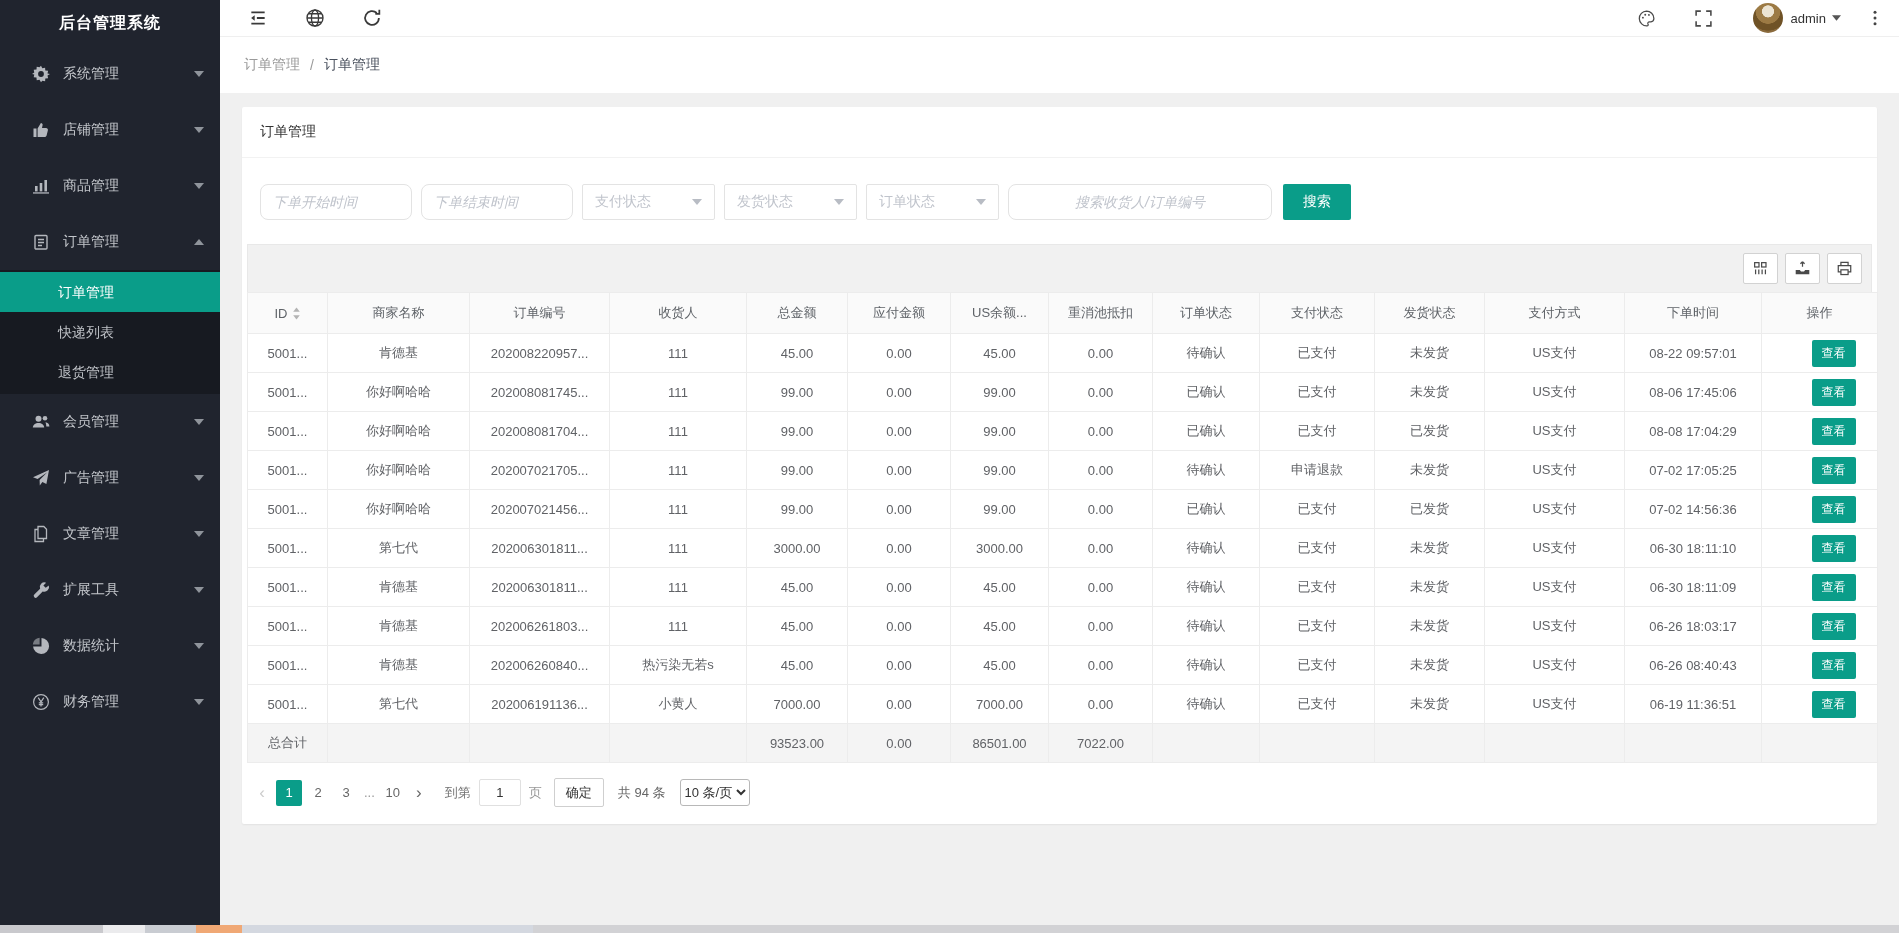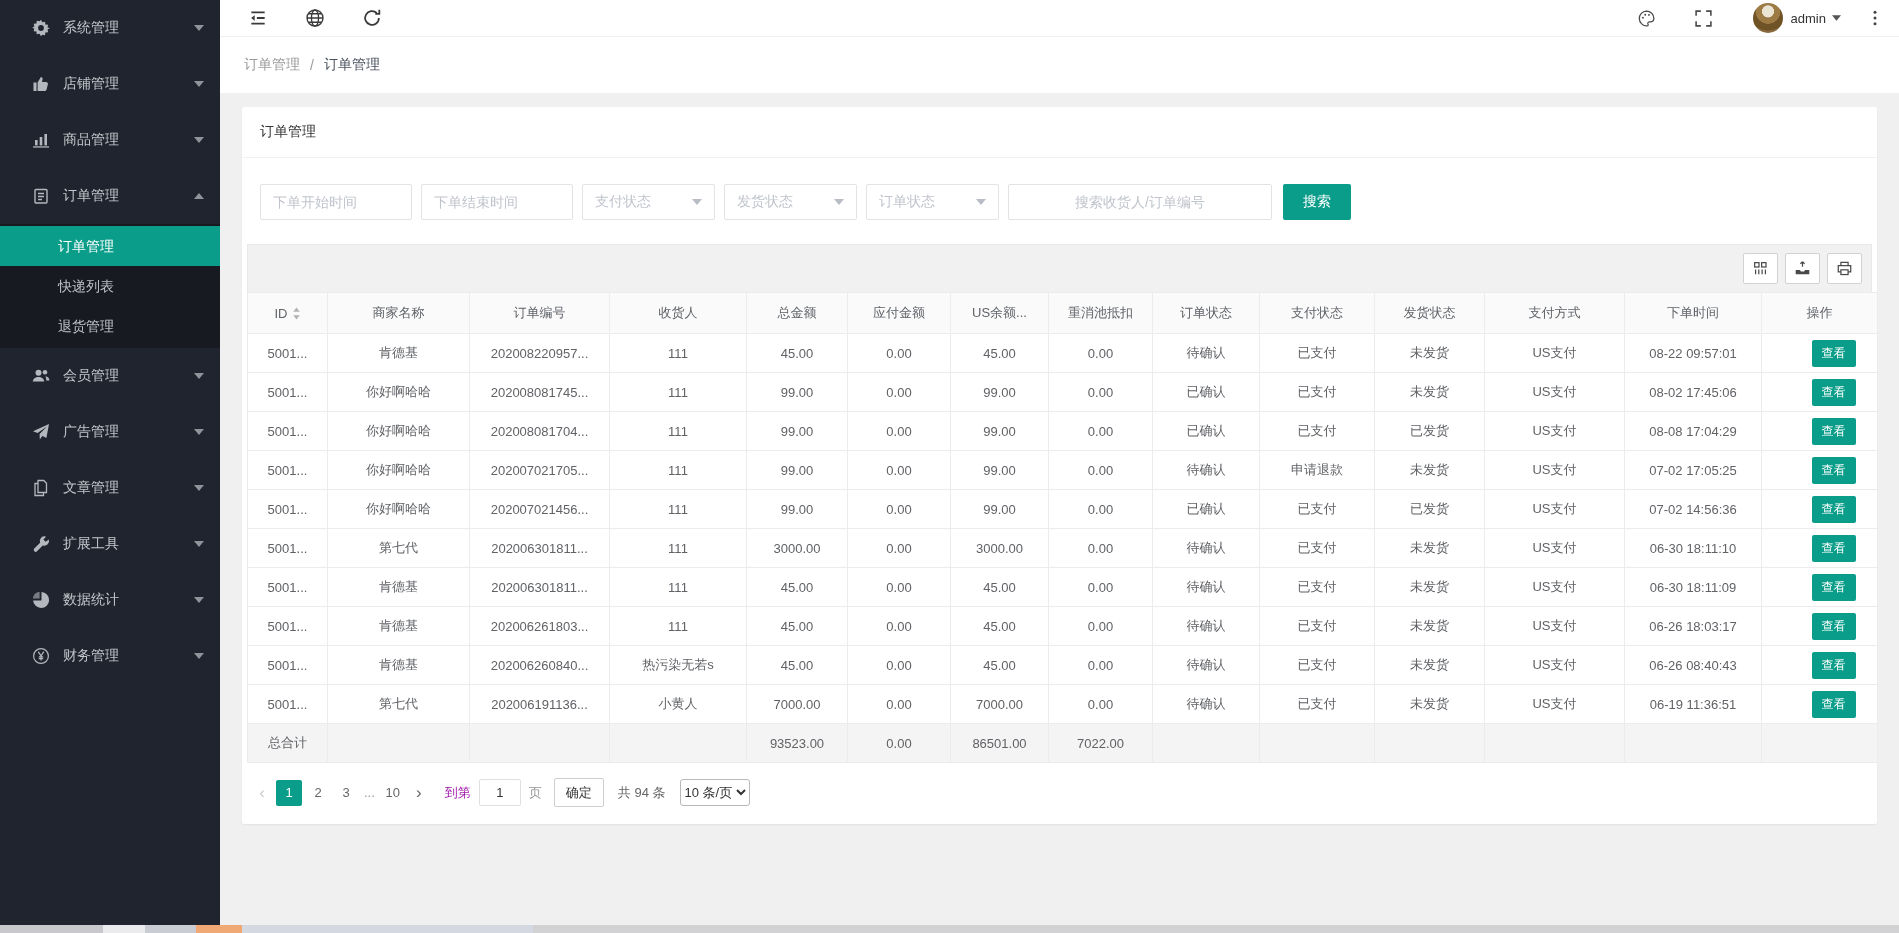--- a/index.html
+++ b/index.html
@@ -39,21 +39,21 @@
   .breadcrumb{height:57px;background:#fff;border-top:1px solid #efefef;display:flex;align-items:center;padding:0 24px;font-size:14px;}
   .crumb.muted{color:#9a9a9a;cursor:pointer;}
   .crumb-sep{color:#9a9a9a;margin:0 10px;}
   .crumb.current{color:#4a515e;}
 
   
   .content{flex:1;padding:14px 22px;overflow:hidden;}
   .card{background:#fff;border-radius:2px;box-shadow:0 1px 2px rgba(0,0,0,.06);}
   .card-header{padding:16px 18px;font-size:14px;color:#333;border-bottom:1px solid #f2f2f2;}
   .filters{display:flex;align-items:center;padding:26px 18px 24px;gap:9px;}
-  .f-input,.f-search{height:36px;border:1px solid #e3e3e3;border-radius:2px;padding:0 12px;font-size:14px;color:#666;background:#fff;outline:none;}
+  .f-input,.f-search{height:36px;border:1px solid #e3e3e3;border-radius:8px;padding:0 12px;font-size:14px;color:#666;background:#fff;outline:none;font-style:italic;}
   .f-input{width:152px;}
   .f-input::placeholder,.f-search::placeholder{color:#c0c4cc;}
   .f-select{width:133px;height:36px;border:1px solid #e3e3e3;border-radius:2px;background:#fff;display:flex;align-items:center;justify-content:space-between;padding:0 12px;font-size:14px;color:#c0c4cc;cursor:pointer;}
   .sel-caret{width:10px;height:6px;color:#b8bcc4;}
   .sel-caret svg{width:10px;height:6px;display:block;}
   .f-search{width:264px;text-align:center;}
   .search-btn{height:36px;padding:0 20px;margin-left:2px;background:var(--accent);color:#fff;border:none;border-radius:2px;font-size:14px;cursor:pointer;font-family:inherit;}
 
   
   .table-area{padding:0 5px 2px;}
@@ -70,36 +70,37 @@
   tr.summary td:first-child{font-size:13px;}
   .view-btn{background:var(--accent);color:#fff;border:none;border-radius:2px;padding:5px 10px;font-size:12px;cursor:pointer;font-family:inherit;margin-left:28px;}
 
   
   .pagination{display:flex;align-items:center;padding:15px 3px;font-size:13px;color:#666;gap:0;}
   .pg-arrow{width:24px;text-align:center;font-size:17px;cursor:pointer;color:#666;line-height:26px;}
   .pg-arrow.disabled{color:#ccc;}
   .pg-num{min-width:24px;height:26px;line-height:26px;text-align:center;margin:0 2px;cursor:pointer;color:#666;}
   .pg-num.active{background:var(--accent);color:#fff;border-radius:2px;min-width:26px;cursor:default;}
   .pg-ellipsis{margin:0 4px;color:#999;}
-  .pg-goto-label{margin-left:14px;color:#a21caf;}
+  .pg-goto-label{margin-left:14px;color:#737373;}
   .pg-goto-input{width:42px;height:27px;border:1px solid #e0e0e0;border-radius:2px;text-align:center;font-size:13px;color:#333;margin:0 8px;outline:none;}
   .pg-unit{color:#999;margin-right:12px;}
   .pg-confirm{height:29px;padding:0 11px;border:1px solid #cfcfcf;background:#fff;border-radius:2px;font-size:13px;color:#333;cursor:pointer;font-family:inherit;}
   .pg-total{margin:0 14px;color:#666;}
   .pg-select{height:27px;border:1px solid #b8b8b8;border-radius:3px;font-size:13px;color:#333;font-family:inherit;background:#fff;outline:none;}
 
   
   .bottom-strip{position:fixed;left:0;bottom:0;width:1899px;height:8px;z-index:50;}
   .bottom-strip .seg{position:absolute;top:0;height:8px;}
 </style>
 </head>
 <body>
 
 <div class="app">
   <aside class="sidebar">
+    <div class="sidebar-title">后台管理系统</div>
     <nav id="sidebar-menu">
         <div class="menu-item">
           <span class="mi-icon">
             <svg viewBox="0 0 18 18" fill="currentColor">
               <path d="M9 .8l1.3 2.5 2.8-.6.2 2.8 2.8.2-.6 2.8L18 9l-2.5 1.5.6 2.8-2.8.2-.2 2.8-2.8-.6L9 17.2 7.5 14.7l-2.8.6-.2-2.8-2.8-.2.6-2.8L0 9l2.3-1.5-.6-2.8 2.8-.2.2-2.8 2.8.6z"></path>
               <circle cx="9" cy="9" r="2.9" fill="#20242e"></circle>
             </svg>
           </span>
           <span class="mi-label">系统管理</span>
           <span class="mi-caret">
@@ -428,21 +429,21 @@
                   <td>202008081745...</td>
                   <td>111</td>
                   <td>99.00</td>
                   <td>0.00</td>
                   <td>99.00</td>
                   <td>0.00</td>
                   <td>已确认</td>
                   <td>已支付</td>
                   <td>未发货</td>
                   <td>US支付</td>
-                  <td>08-02 17:45:06</td>
+                  <td>08-06 17:45:06</td>
                   <td><button class="view-btn">查看</button></td>
                 </tr>
                 <tr>
                   <td>5001...</td>
                   <td>你好啊哈哈</td>
                   <td>202008081704...</td>
                   <td>111</td>
                   <td>99.00</td>
                   <td>0.00</td>
                   <td>99.00</td>

